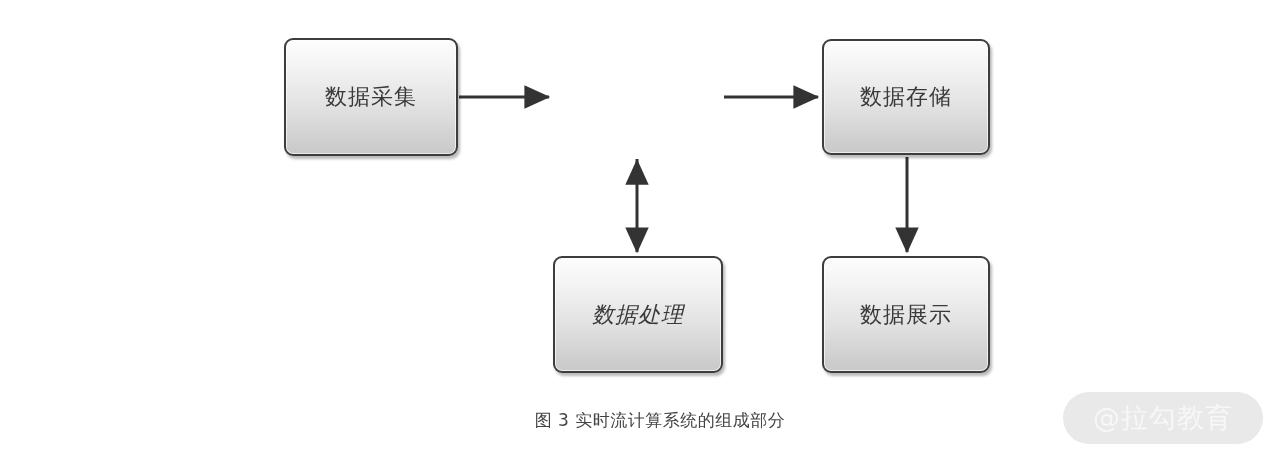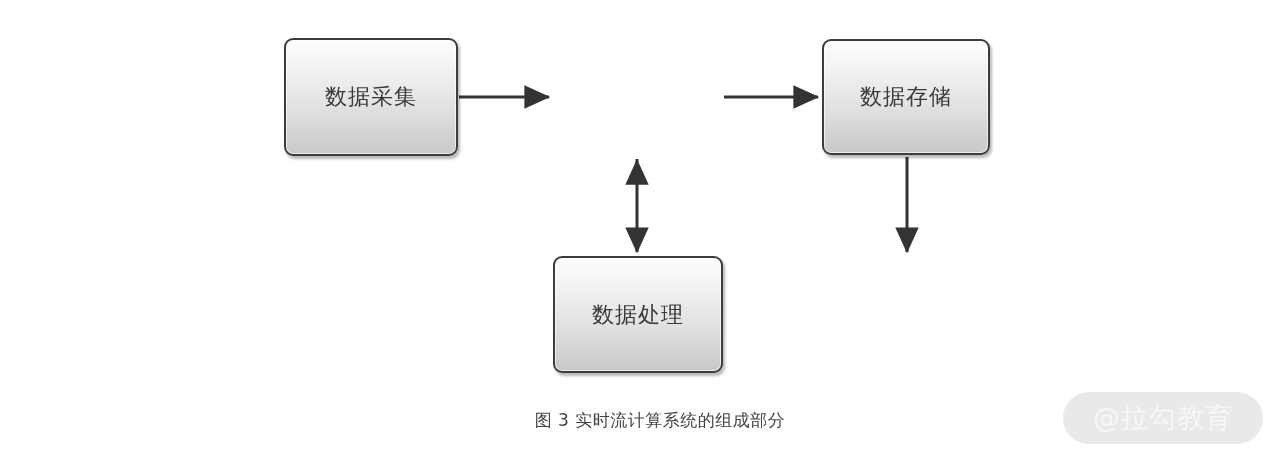--- a/index.html
+++ b/index.html
@@ -108,24 +108,27 @@
 
   <div class="node-box" style="left:284px; top:38px; width:174px; height:118px;">
     <span class="node-label">数据采集</span>
   </div>
 
 
   <div class="node-box" style="left:822px; top:39px; width:168px; height:116px;text-align:right;">
     <span class="node-label">数据存储</span>
   </div>
 
-  <div class="node-box" style="left:553px; top:256px; width:170px; height:117px;">
+  <div class="node-box" style="left:553px; top:256px; width:170px; height:117px;font-style:italic;">
     <span class="node-label">数据处理</span>
   </div>
 
+  <div class="node-box" style="left:822px; top:256px; width:168px; height:117px;">
+    <span class="node-label">数据展示</span>
+  </div>
 
   <div id="figure-caption">图 3 实时流计算系统的组成部分</div>
 
   <div id="watermark">
     <span class="wm-text">@拉勾教育</span>
   </div>
 
 </div>
 
 </body></html>

